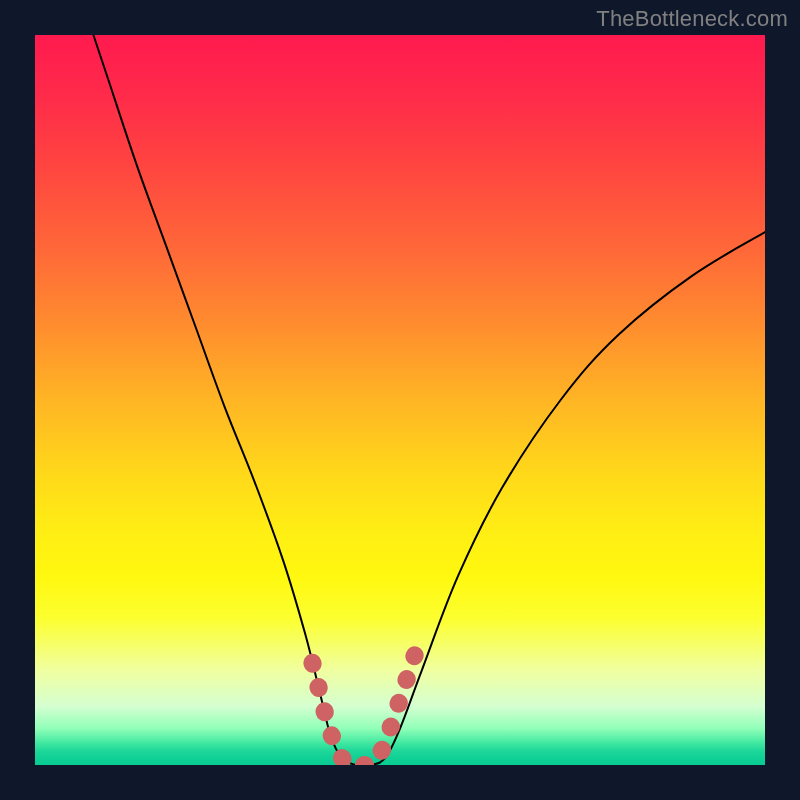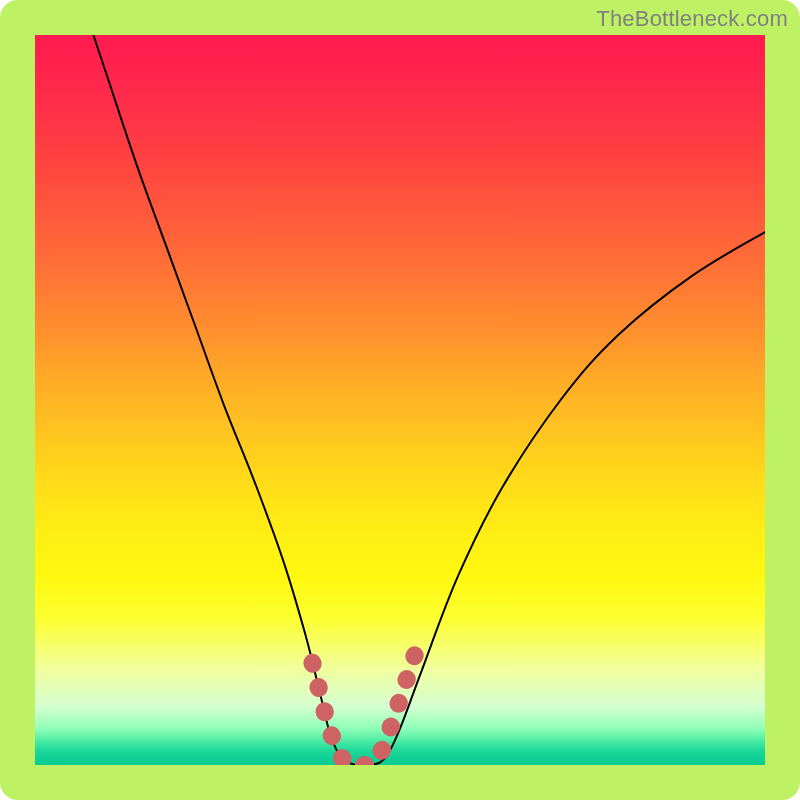--- a/index.html
+++ b/index.html
@@ -7,23 +7,22 @@
     padding: 0;
     width: 800px;
     height: 800px;
     overflow: hidden;
     font-family: Arial, Helvetica, sans-serif;
   }
   .frame {
     position: relative;
     width: 800px;
     height: 800px;
-    background: #bef264;
+    background: #0f172a;
     box-sizing: border-box;
-    border-radius: 18px;
   }
   .plot-area {
     position: absolute;
     left: 35px;
     top: 35px;
     width: 730px;
     height: 730px;
     overflow: hidden;
   }
   .gradient-bg {

